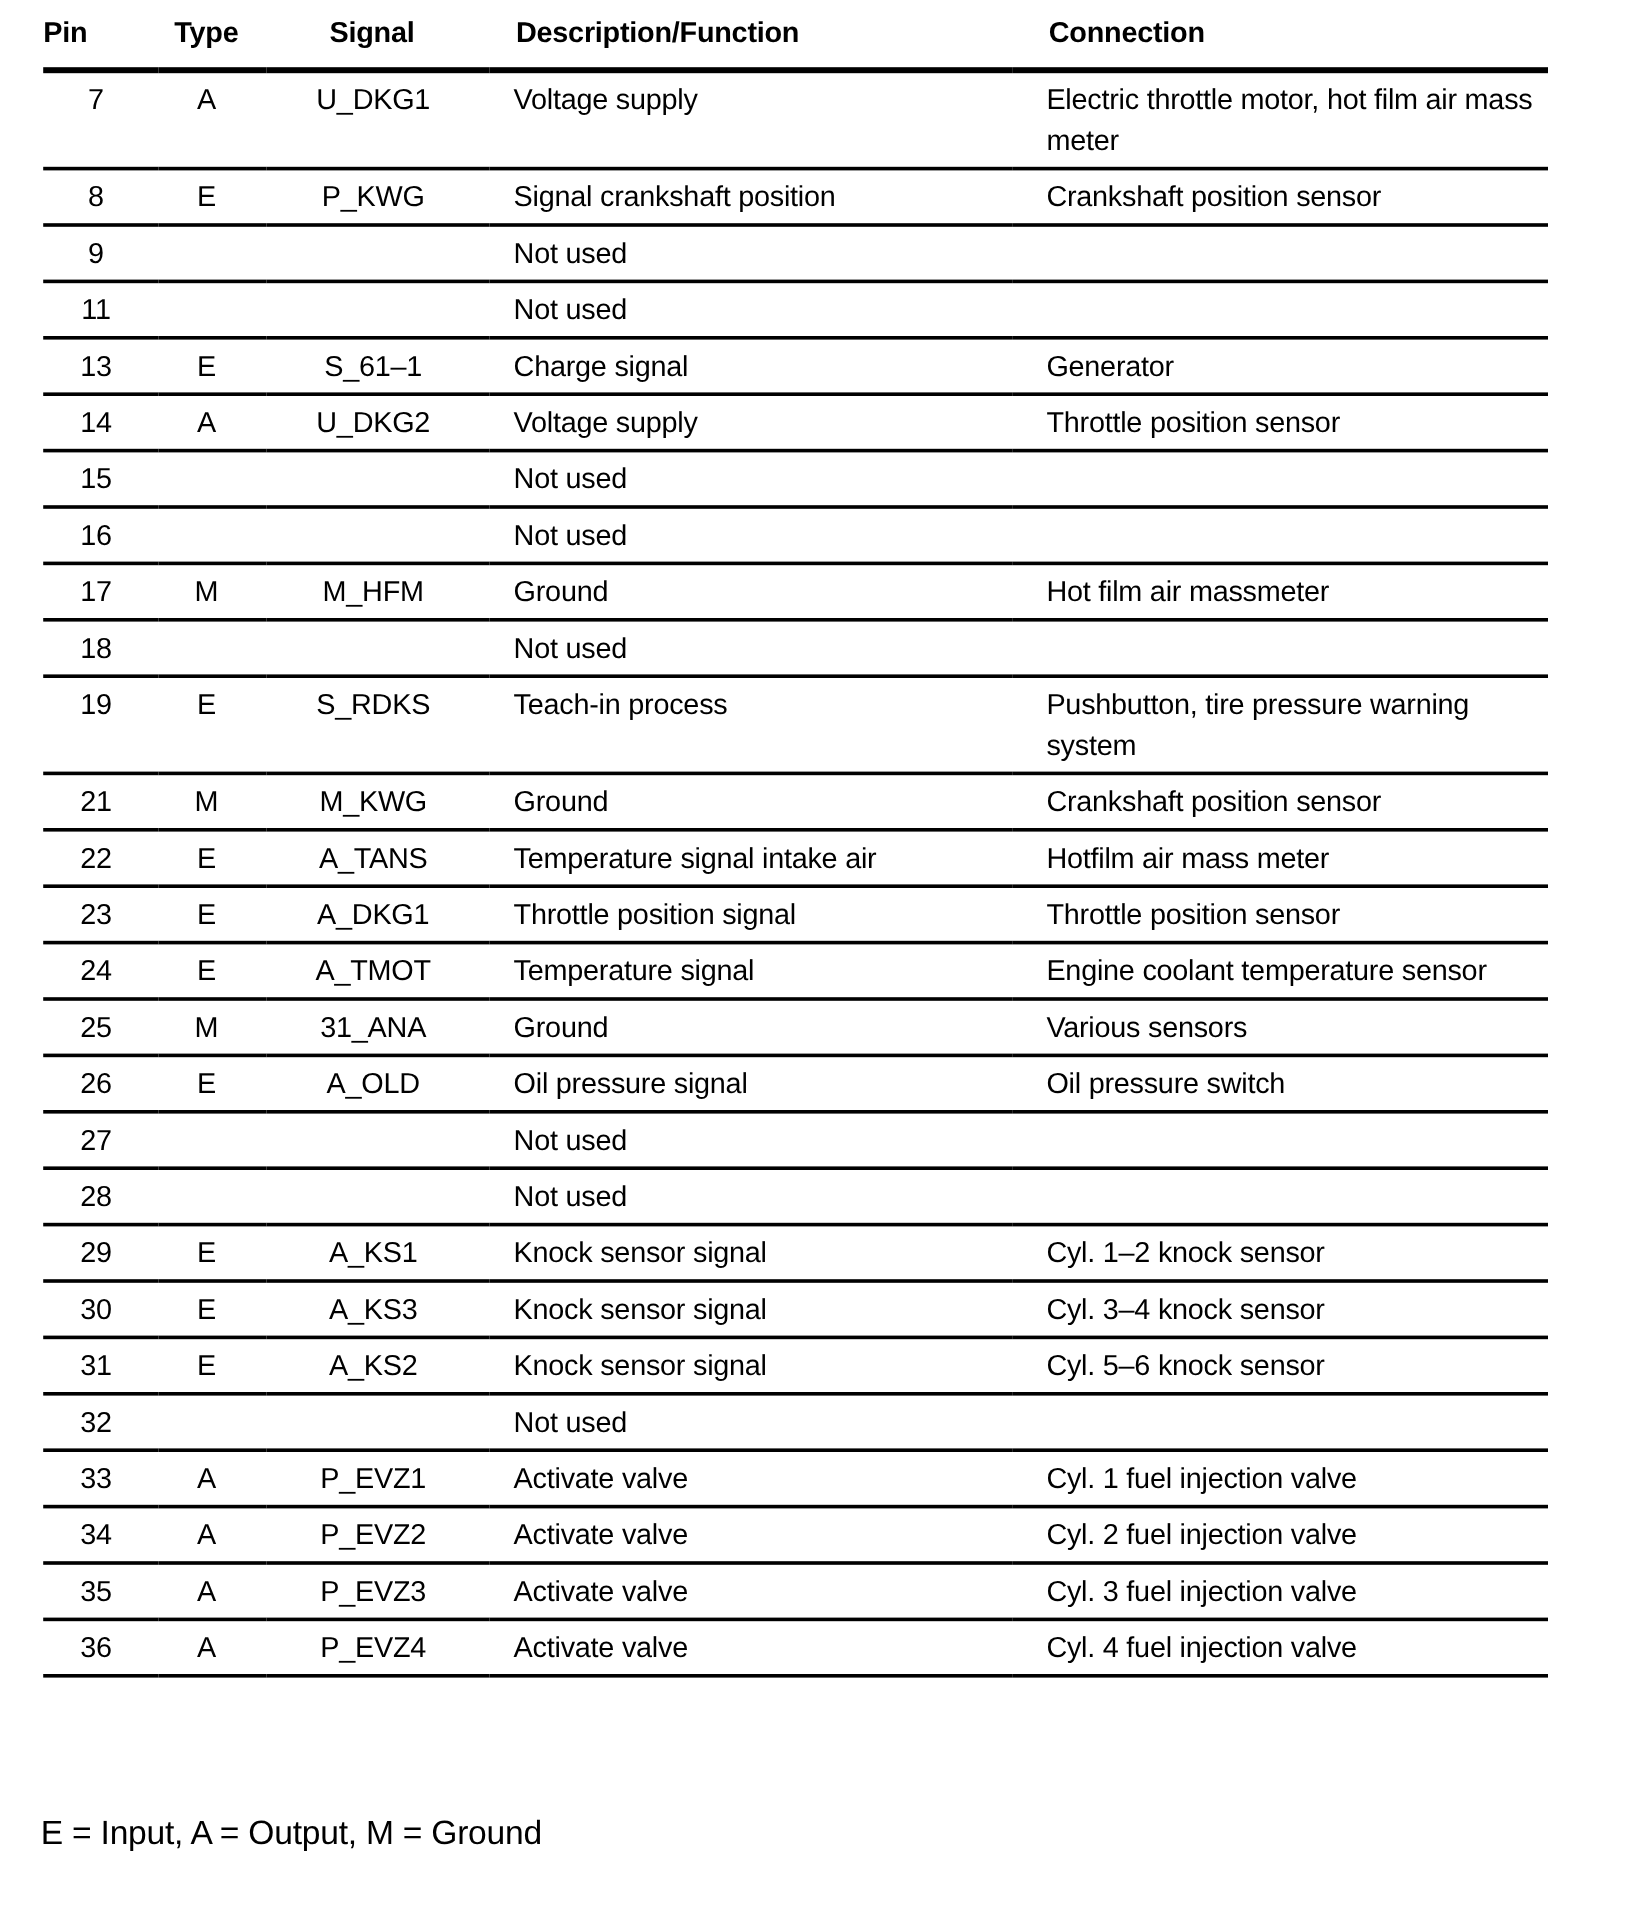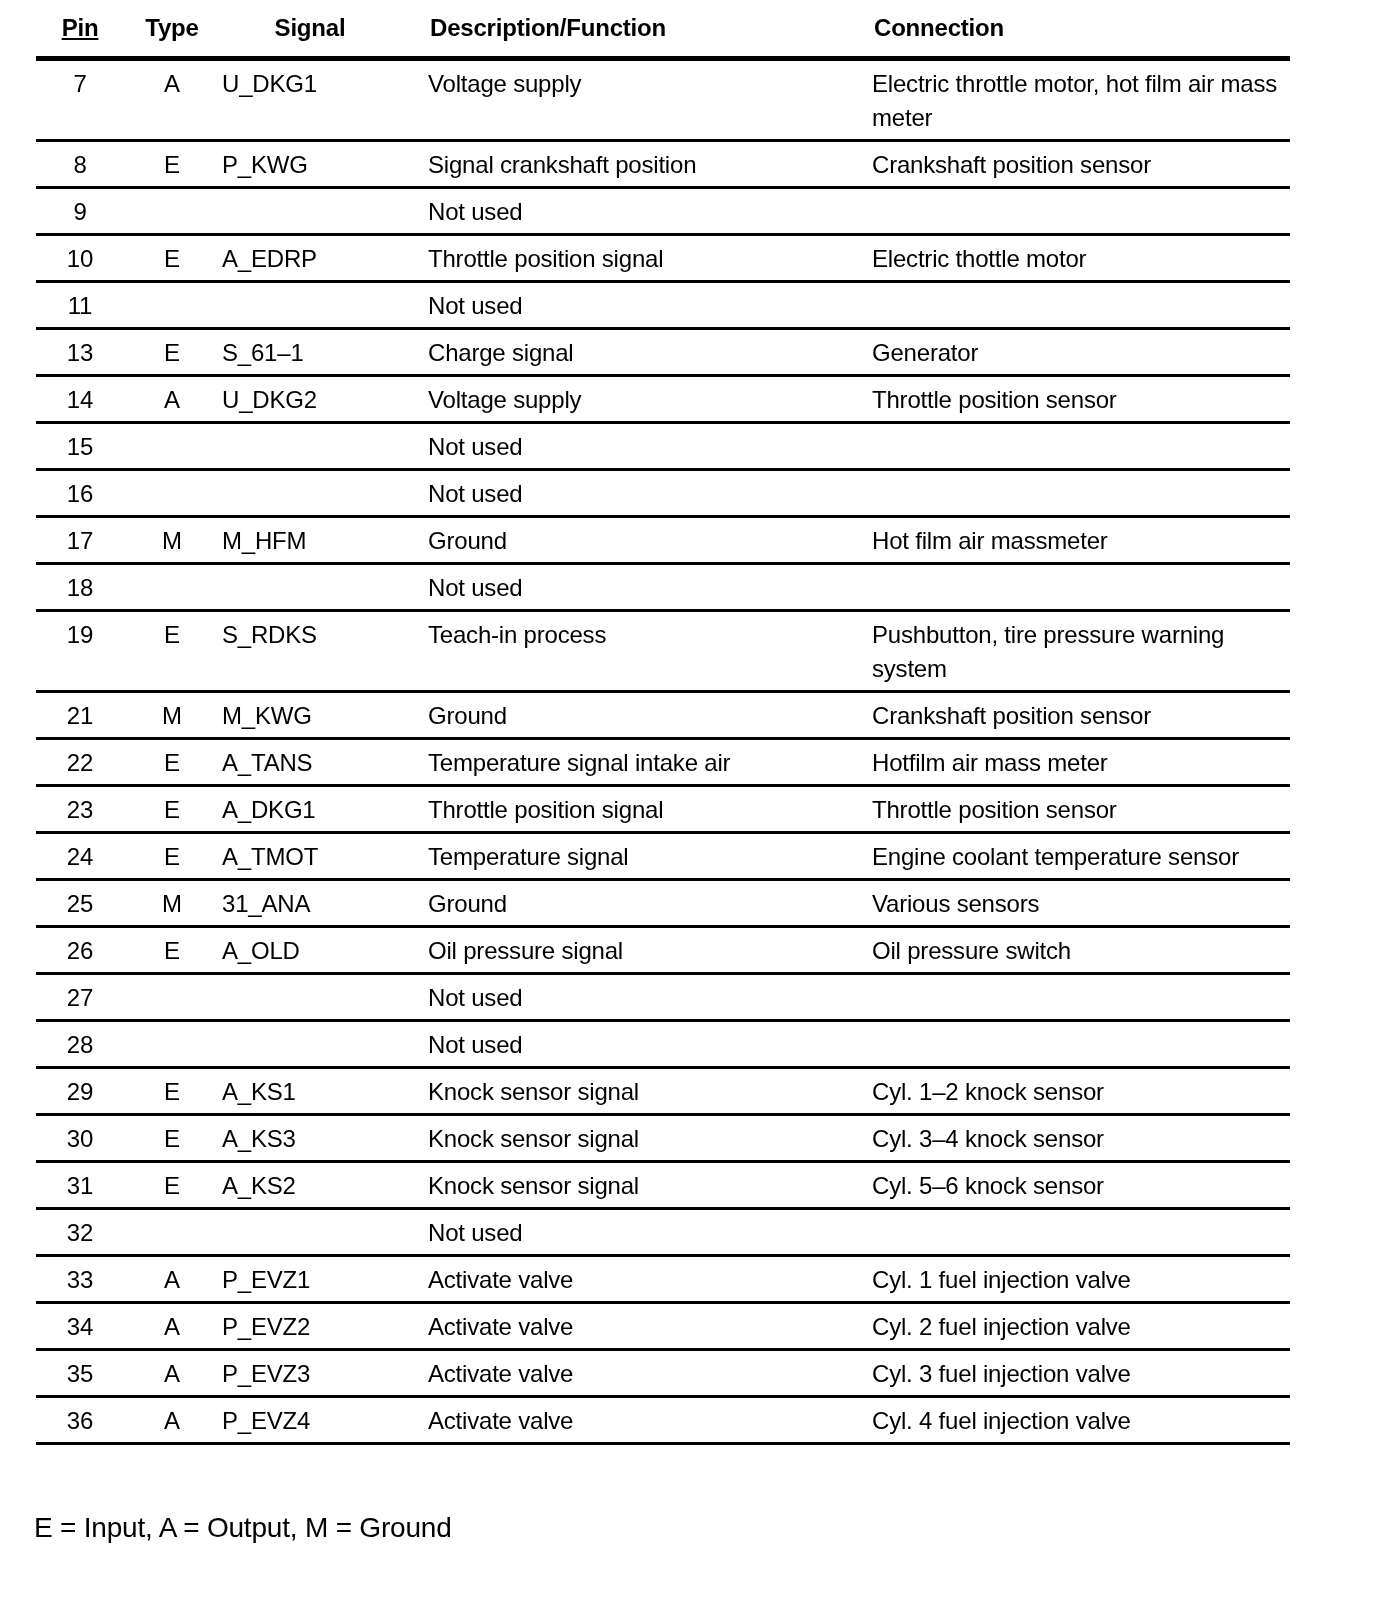--- a/index.html
+++ b/index.html
@@ -39,37 +39,37 @@
     .pin-table th {
       font-weight: bold;
       font-size: 24px;
       height: 56px;
       padding: 0;
       vertical-align: middle;
       text-align: left;
       border-bottom: 5px solid #000000;
       letter-spacing: -0.2px;
     }
-    .pin-table th.h-pin { text-align: center; padding-right: 8px; text-decoration: underline; }
+    .pin-table th.h-pin { text-align: left; padding-right: 8px; }
     .pin-table th.h-type { text-align: center; padding-right: 10px; }
     .pin-table th.h-signal { text-align: center; padding-right: 10px; }
     .pin-table th.h-desc { padding-left: 22px; margin-top: 33px; }
     .pin-table th.h-conn { padding-left: 30px; }
 
     .pin-table td {
       font-size: 24px;
       line-height: 34px;
       padding: 6px 0 4px 0;
       vertical-align: top;
       border-bottom: 3px solid #000000;
       letter-spacing: -0.2px;
     }
     .pin-table td.pin { text-align: center; padding-right: 8px; }
     .pin-table td.type { text-align: center; padding-right: 10px; }
-    .pin-table td.signal { text-align: left; padding-right: 8px; }
+    .pin-table td.signal { text-align: center; padding-right: 8px; }
     .pin-table td.desc { padding-left: 20px; }
     .pin-table td.conn { padding-left: 28px; padding-right: 10px; }
 
     .pin-table tr.single td { height: 34px; }
     .pin-table tr.double td { height: 68px; }
 
     .legend {
       position: absolute;
       left: 34px;
       top: 1512px;
@@ -114,27 +114,20 @@
         <td class="conn">Crankshaft position sensor</td>
       </tr>
       <tr class="single">
         <td class="pin">9</td>
         <td class="type"></td>
         <td class="signal"></td>
         <td class="desc">Not used</td>
         <td class="conn"></td>
       </tr>
       <tr class="single">
-        <td class="pin">10</td>
-        <td class="type">E</td>
-        <td class="signal">A_EDRP</td>
-        <td class="desc">Throttle position signal</td>
-        <td class="conn">Electric thottle motor</td>
-      </tr>
-      <tr class="single">
         <td class="pin">11</td>
         <td class="type"></td>
         <td class="signal"></td>
         <td class="desc">Not used</td>
         <td class="conn"></td>
       </tr>
       <tr class="single">
         <td class="pin">13</td>
         <td class="type">E</td>
         <td class="signal">S_61–1</td>

